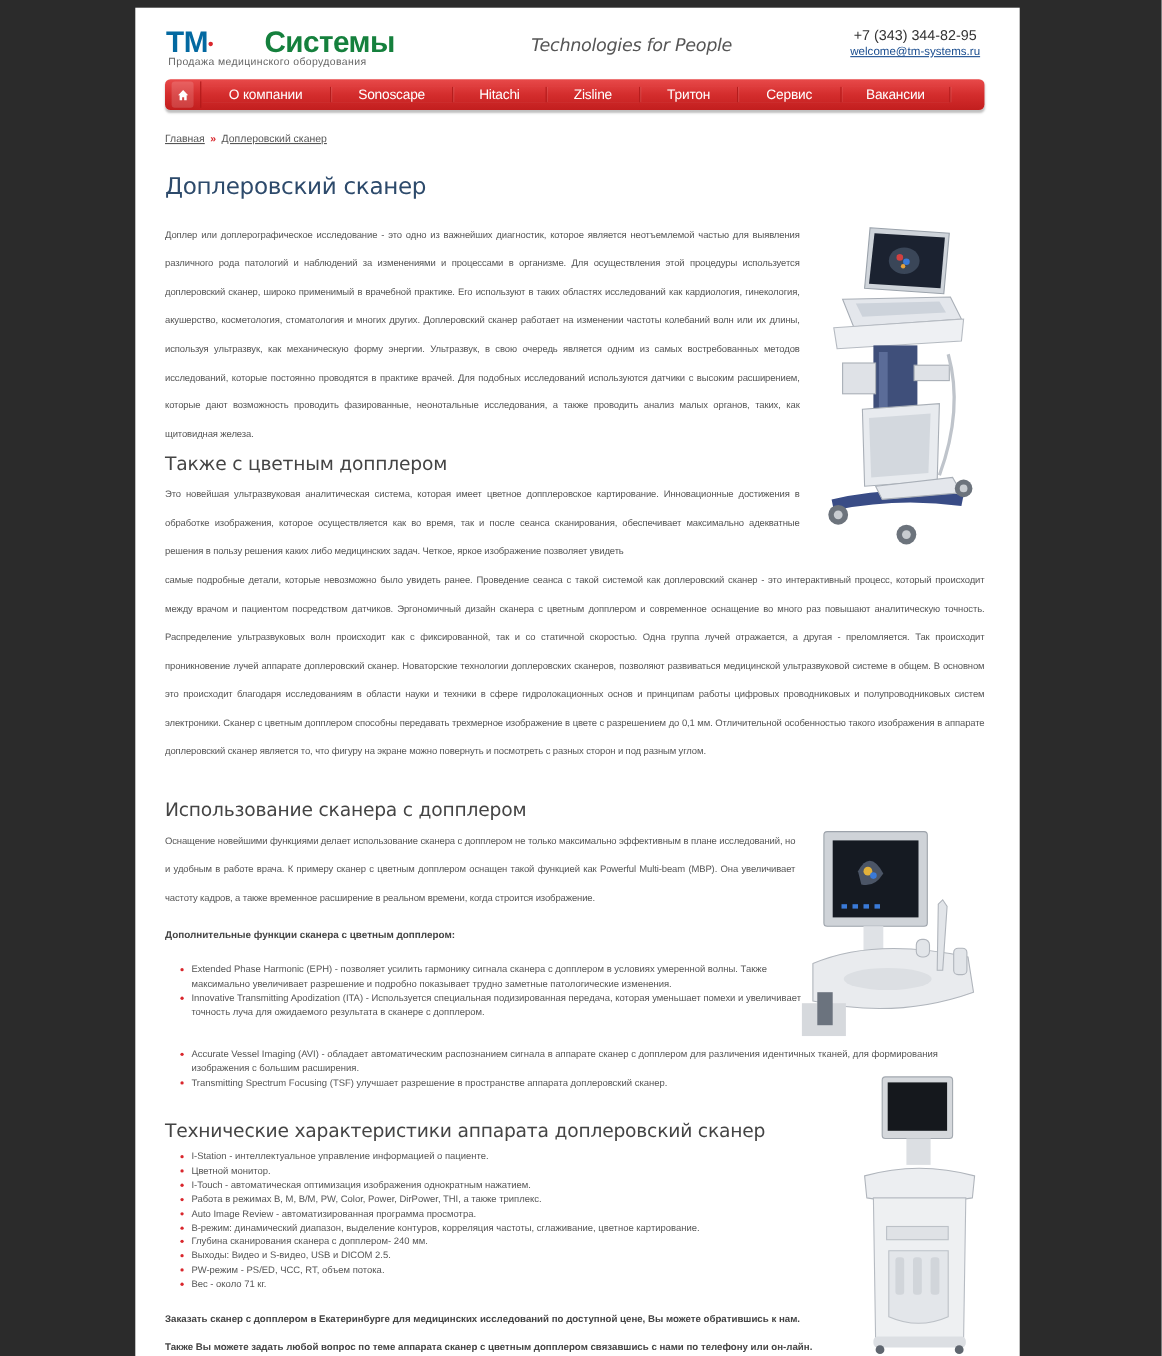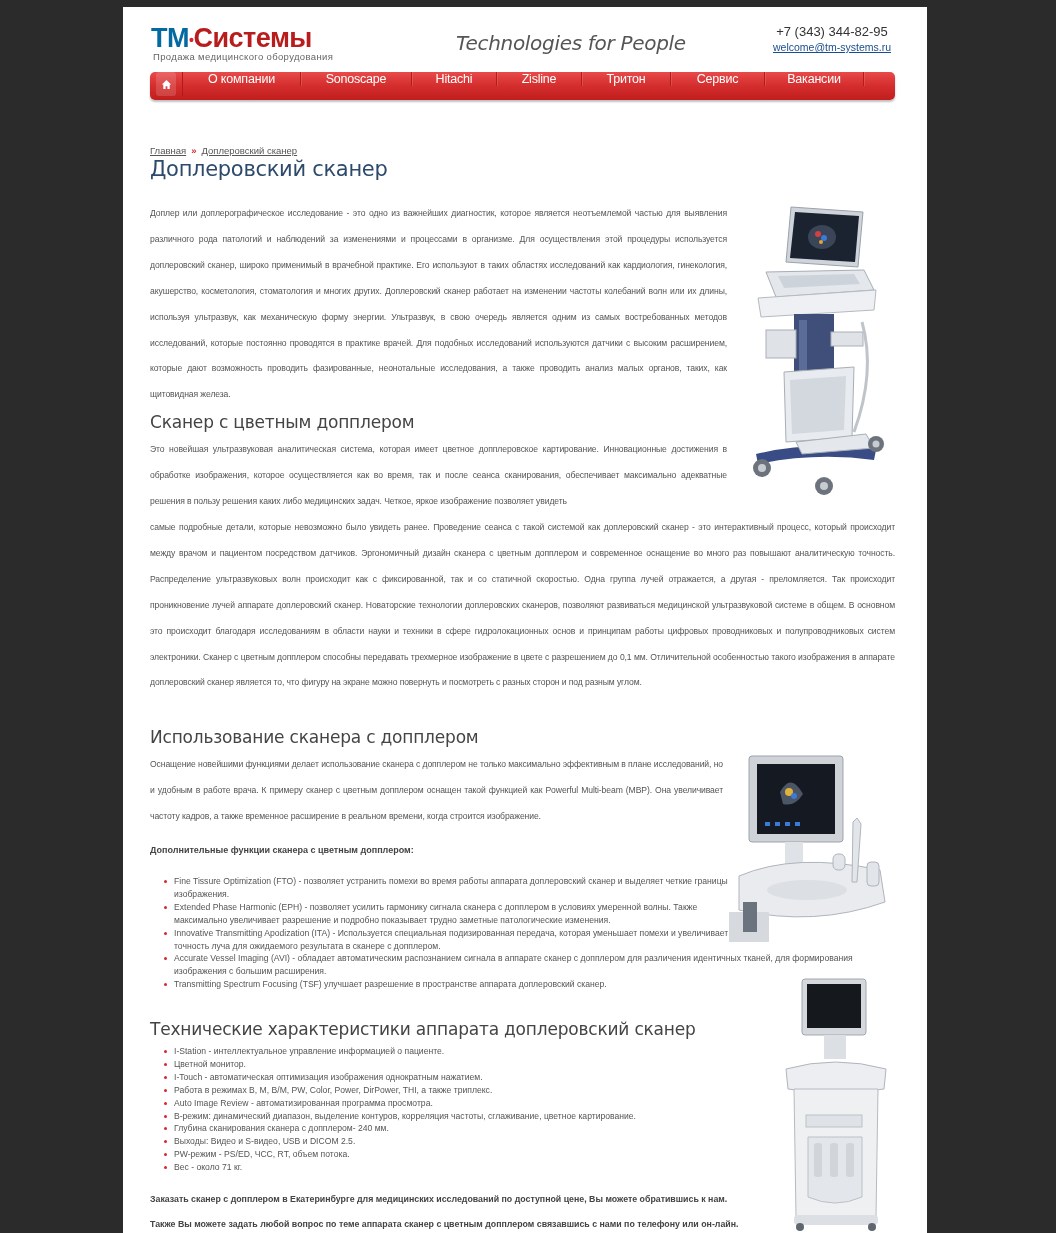--- a/index.html
+++ b/index.html
@@ -14,56 +14,56 @@
     background: #ffffff; overflow: hidden;
   }
   
   .logo { position: absolute; left: 28px; top: 18px; width: 220px; height: 36px; }
   .logo-main {
     position: absolute; left: 0; top: -2px; font-size: 27px; font-weight: bold;
     letter-spacing: -0.5px; line-height: 30px; font-family: "Liberation Sans", sans-serif;
   }
   .logo-tm { color: #0369a1; }
   .logo-dot { color: #d9262c; font-size: 14px; vertical-align: middle; }
-  .logo-rest { color: #b91c1c; }
+  .logo-rest { color: #15803d; margin-left: 47px; }
   .logo-sub {
     position: absolute; left: 2px; top: 26px; font-size: 9.5px; color: #666;
     letter-spacing: 0.35px; white-space: nowrap; text-align: right;
   }
   .tagline {
-    position: absolute; left: 333px; top: 24px; font-size: 20px; font-style: italic;
+    position: absolute; left: 360px; top: 24px; font-size: 16px; font-style: italic;
     color: #555; font-family: "DejaVu Sans", sans-serif; letter-spacing: -0.3px;
   }
   .contacts { position: absolute; right: 36px; top: 17px; text-align: center; }
   .phone { font-size: 13px; color: #333; line-height: 16px; }
   .email { font-size: 10.5px; color: #1a4d8f; text-decoration: underline; line-height: 14px; display: block; }
 
   
   .nav {
     position: absolute; left: 27px; top: 65px; width: 745px; height: 28px;
     background: linear-gradient(#e84a4a 0%, #d42d2d 50%, #c21e1e 100%);
     border-radius: 5px; box-shadow: 0 2px 2px rgba(0,0,0,0.25);
-    display: flex; align-items: flex-start;
+    display: flex; align-items: center;
   }
   .nav-home {
     width: 32px; display: flex; align-items: center; justify-content: center;
     border-right: 1px solid #b01a1a; position: relative;
   }
   .nav-home-inner {
     width: 20px; height: 24px; background: rgba(255,255,255,0.15); border-radius: 3px;
     display: flex; align-items: center; justify-content: center;
   }
   .nav-item {
     color: #ffffff; font-size: 12.5px; display: flex; align-items: center; justify-content: center;
     border-right: 1px solid #b31c1c; box-shadow: 1px 0 0 rgba(255,255,255,0.12);
     cursor: pointer; letter-spacing: -0.2px;
   }
 
   
-  .breadcrumb { position: absolute; left: 27px; top: 114px; font-size: 9.5px; color: #555; margin-top: 24px; }
+  .breadcrumb { position: absolute; left: 27px; top: 114px; font-size: 9.5px; color: #555; }
   .breadcrumb a { color: #555; text-decoration: underline; }
   .breadcrumb .sep { color: #d9262c; margin: 0 5px; font-weight: bold; }
 
   h1 {
     position: absolute; left: 27px; top: 150px; margin: 0;
     font-family: "DejaVu Sans", sans-serif; font-weight: normal;
     font-size: 21px; color: #2d4a6b; letter-spacing: -0.3px;
   }
   h2 {
     position: absolute; margin: 0; font-family: "DejaVu Sans", sans-serif; font-weight: normal;
@@ -161,21 +161,21 @@
 
       <circle cx="26" cy="266" r="9" fill="#6c737c"></circle>
         <circle cx="26" cy="266" r="4" fill="#c8ccd1"></circle>
       <circle cx="88" cy="284" r="9" fill="#6c737c"></circle>
         <circle cx="88" cy="284" r="4" fill="#c8ccd1"></circle>
       <circle cx="140" cy="242" r="8" fill="#6c737c"></circle>
         <circle cx="140" cy="242" r="3.5" fill="#c8ccd1"></circle>
     </svg>
   </div>
 
-  <h2 style="left:27px; top:405px;">Сканер с цветным допплером</h2>
+  <h2 style="left:27px; top:405px;">Также с цветным допплером</h2>
   <p class="para" style="left:27px; top:430px; width:577px;">Это новейшая ультразвуковая аналитическая система, которая имеет цветное допплеровское картирование. Инновационные достижения в обработке изображения, которое осуществляется как во время, так и после сеанса сканирования, обеспечивает максимально адекватные решения в пользу решения каких либо медицинских задач. Четкое, яркое изображение позволяет увидеть</p>
   <p class="para" style="left:27px; top:508px; width:745px;">самые подробные детали, которые невозможно было увидеть ранее. Проведение сеанса с такой системой как доплеровский сканер - это интерактивный процесс, который происходит между врачом и пациентом посредством датчиков. Эргономичный дизайн сканера с цветным допплером и современное оснащение во много раз повышают аналитическую точность. Распределение ультразвуковых волн происходит как с фиксированной, так и со статичной скоростью. Одна группа лучей отражается, а другая - преломляется. Так происходит проникновение лучей аппарате доплеровский сканер. Новаторские технологии доплеровских сканеров, позволяют развиваться медицинской ультразвуковой системе в общем. В основном это происходит благодаря исследованиям в области науки и техники в сфере гидролокационных основ и принципам работы цифровых проводниковых и полупроводниковых систем электроники. Сканер с цветным допплером способны передавать трехмерное изображение в цвете с разрешением до 0,1 мм. Отличительной особенностью такого изображения в аппарате доплеровский сканер является то, что фигуру на экране можно повернуть и посмотреть с разных сторон и под разным углом.</p>
 
   <h2 style="left:27px; top:720px;">Использование сканера с допплером</h2>
   <p class="para" style="left:27px; top:745px; width:573px;">Оснащение новейшими функциями делает использование сканера с допплером не только максимально эффективным в плане исследований, но и удобным в работе врача. К примеру сканер с цветным допплером оснащен такой функцией как Powerful Multi-beam (MBP). Она увеличивает частоту кадров, а также временное расширение в реальном времени, когда строится изображение.</p>
   <div class="para-bold" style="left:27px; top:838px;">Дополнительные функции сканера с цветным допплером:</div>
 
   <div class="img" style="left:602px; top:745px; width:165px; height:190px;">
     <svg width="165" height="190" viewBox="0 0 165 190">
       <rect x="24" y="4" width="94" height="86" rx="3" fill="#cfd3d8" stroke="#9da3ab"></rect>
@@ -192,21 +192,20 @@
       <ellipse cx="82" cy="138" rx="40" ry="10" fill="#dcdfe3"></ellipse>
       <path d="M128 70 L132 66 L136 72 L132 130 L127 130 Z" fill="#e2e5e9" stroke="#b0b5bc"></path>
       <rect x="108" y="102" width="12" height="16" rx="5" fill="#e2e5e9" stroke="#b0b5bc"></rect>
       <rect x="142" y="110" width="12" height="24" rx="4" fill="#e2e5e9" stroke="#b0b5bc"></rect>
       <rect x="4" y="160" width="40" height="30" fill="#d6d9dd"></rect>
       <rect x="18" y="150" width="14" height="30" fill="#6b737e"></rect>
     </svg>
   </div>
 
   <ul class="bullets" style="left:27px; top:868px; width:580px;">
-    <li>Fine Tissure  Optimization (FTO) - позволяет устранить помехи во время работы аппарата доплеровский сканер и выделяет четкие границы изображения.</li>
     <li>Extended Phase Harmonic (EPH) - позволяет усилить гармонику сигнала сканера с допплером в условиях умеренной волны. Также максимально увеличивает разрешение и подробно показывает трудно заметные патологические изменения.</li>
     <li>Innovative Transmitting Apodization (ITA) - Используется специальная подизированная передача, которая уменьшает помехи и увеличивает точность луча для ожидаемого результата в сканере с допплером.</li>
   </ul>
   <ul class="bullets" style="left:27px; top:945px; width:745px;">
     <li>Accurate Vessel Imaging (AVI) - обладает автоматическим распознанием  сигнала в аппарате сканер с допплером для различения идентичных тканей, для формирования изображения с большим расширения.</li>
     <li>Transmitting Spectrum Focusing (TSF) улучшает разрешение в пространстве аппарата доплеровский сканер.</li>
   </ul>
 
   <div class="img" style="left:657px; top:970px; width:112px; height:256px;">
     <svg width="112" height="256" viewBox="0 0 112 256">

